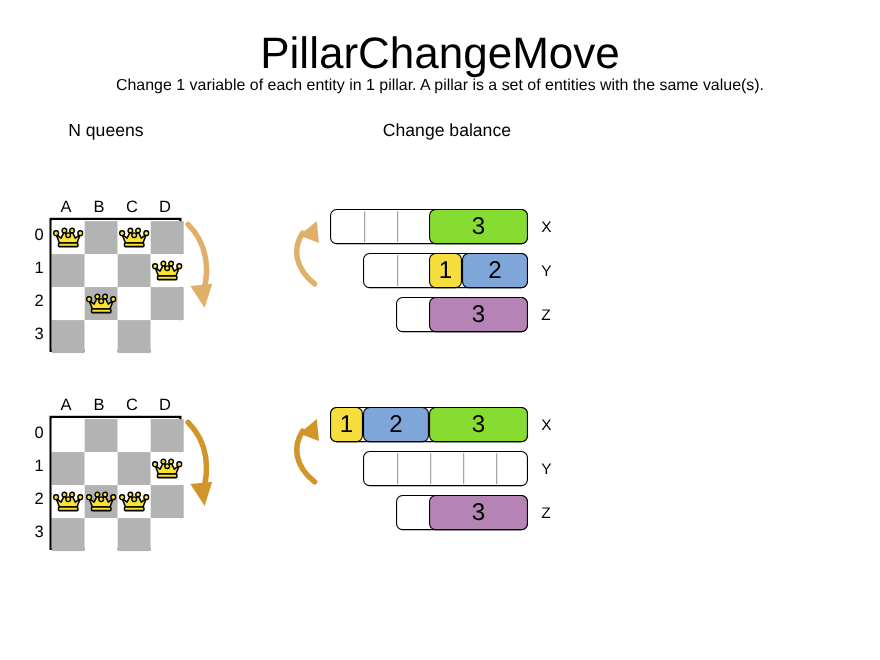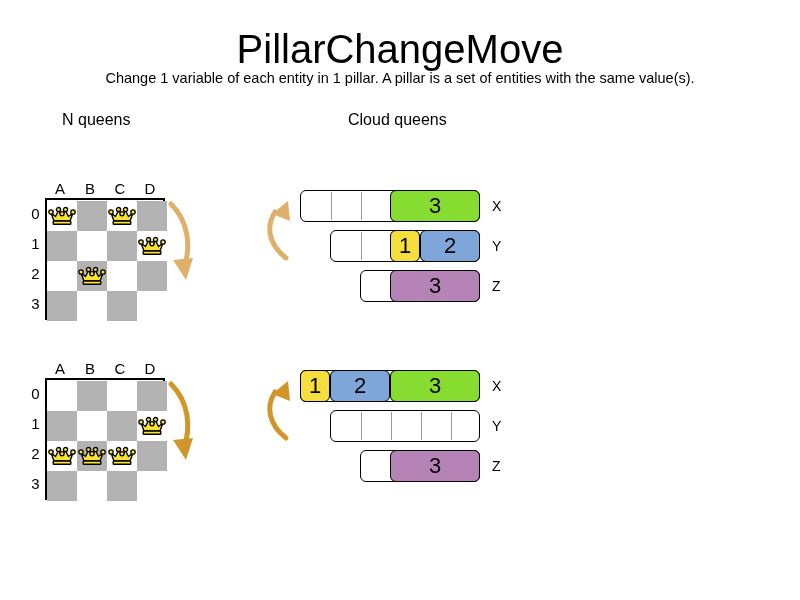--- a/index.html
+++ b/index.html
@@ -161,21 +161,21 @@
   #arrow-cloud-top    { left: 262px; top: 192px; }
   #arrow-cloud-bottom { left: 262px; top: 372px; }
 </style>
 </head>
 <body>
 
 <div id="page-title">PillarChangeMove</div>
 <div id="page-subtitle">Change 1 variable of each entity in 1 pillar. A pillar is a set of entities with the same value(s).</div>
 
 <div id="caption-nqueens" class="section-caption">N queens</div>
-<div id="caption-cloud" class="section-caption">Cloud queens</div>
+<div id="caption-cloud" class="section-caption">Change balance</div>
 
 <div id="board-block-top" class="board-block">
   <div class="board-files">
       <div class="file-label" style="left: 0px;">A</div>
       <div class="file-label" style="left: 30px;">B</div>
       <div class="file-label" style="left: 60px;">C</div>
       <div class="file-label" style="left: 90px;">D</div>
     </div>
   <div class="board-ranks">
       <div class="rank-label" style="top: 1px;">0</div>

